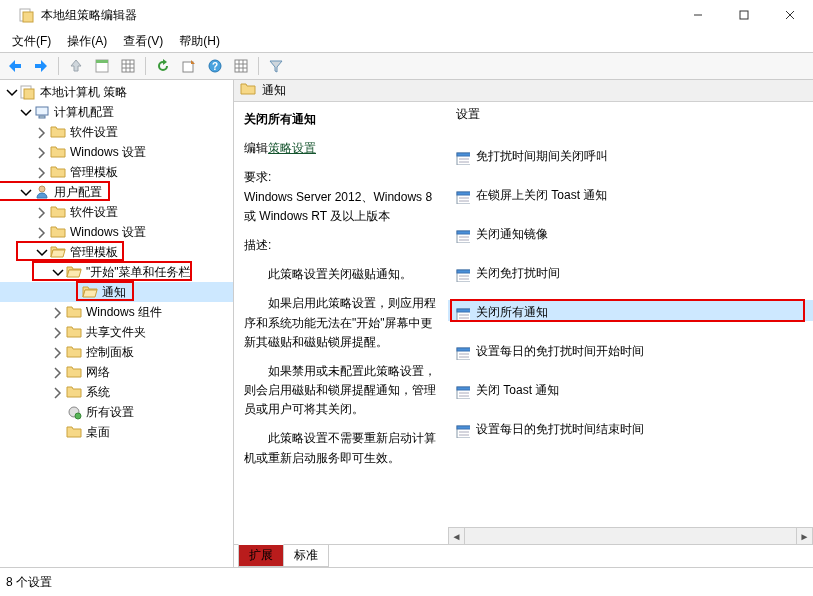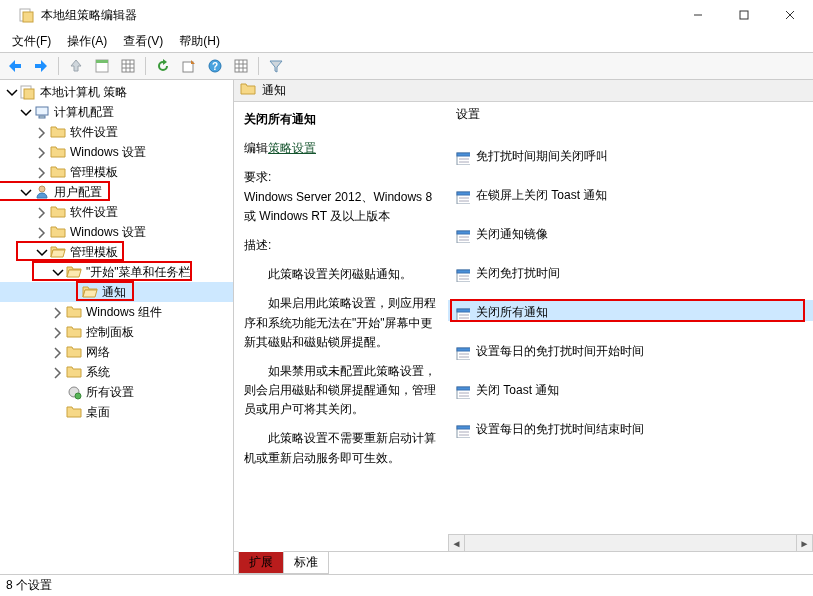--- a/index.html
+++ b/index.html
@@ -58,21 +58,21 @@
 .sbar { height: 17px; border-top: 1px solid #ccc; display:flex; align-items:center; }
 .sbar .arrow { width:17px; height:17px; display:flex; align-items:center; justify-content:center; background:#f0f0f0; border-left:1px solid #ccc; border-right:1px solid #ccc; color:#555; font-size:10px; }
 .sbar .track { flex:1; background:#f0f0f0; height:17px; }
 
 
 .tabs { height: 22px; display: flex; align-items: flex-end; padding-left: 4px; }
 .tab { border: 1px solid #ccc; border-top: none; padding: 2px 10px; font-size: 12px; background: #fff; margin-right: -1px; cursor: pointer; }
 .tab.active { background: #b91c1c; border-top: 1px solid #fff; position: relative; top: 0; margin-top: 15px; }
 
 
-.status { height: 22px; border-top: 1px solid #ccc; display: flex; align-items: center; padding: 0 6px; font-size: 12px; }
+.status { height: 29px; border-top: 1px solid #ccc; display: flex; align-items: center; padding: 0 6px; font-size: 12px; }
 </style>
 </head>
 <body>
 
 <svg width="0" height="0" style="position:absolute">
   <defs>
     <g id="folder-closed">
         <path d="M1 3h5l1 2h8v8H1z" fill="#f6d887" stroke="#caa23e" stroke-width="1"></path>
       </g>
     <g id="folder-open">
@@ -439,20 +439,35 @@
                         <span class="tex">
                           <svg width="14" height="14">
                             <use href="#chevron-right"></use>
                           </svg>
                         </span>
                         <span class="tic">
                           <svg width="16" height="16">
                             <use href="#folder-closed"></use>
                           </svg>
                         </span>
+                        <span class="tlabel">共享文件夹</span>
+                      </div>
+                    </li>
+                  <li>
+                      <div class="trow ind3">
+                        <span class="tex">
+                          <svg width="14" height="14">
+                            <use href="#chevron-right"></use>
+                          </svg>
+                        </span>
+                        <span class="tic">
+                          <svg width="16" height="16">
+                            <use href="#folder-closed"></use>
+                          </svg>
+                        </span>
                         <span class="tlabel">控制面板</span>
                       </div>
                     </li>
                   <li>
                       <div class="trow ind3">
                         <span class="tex">
                           <svg width="14" height="14">
                             <use href="#chevron-right"></use>
                           </svg>
                         </span>

